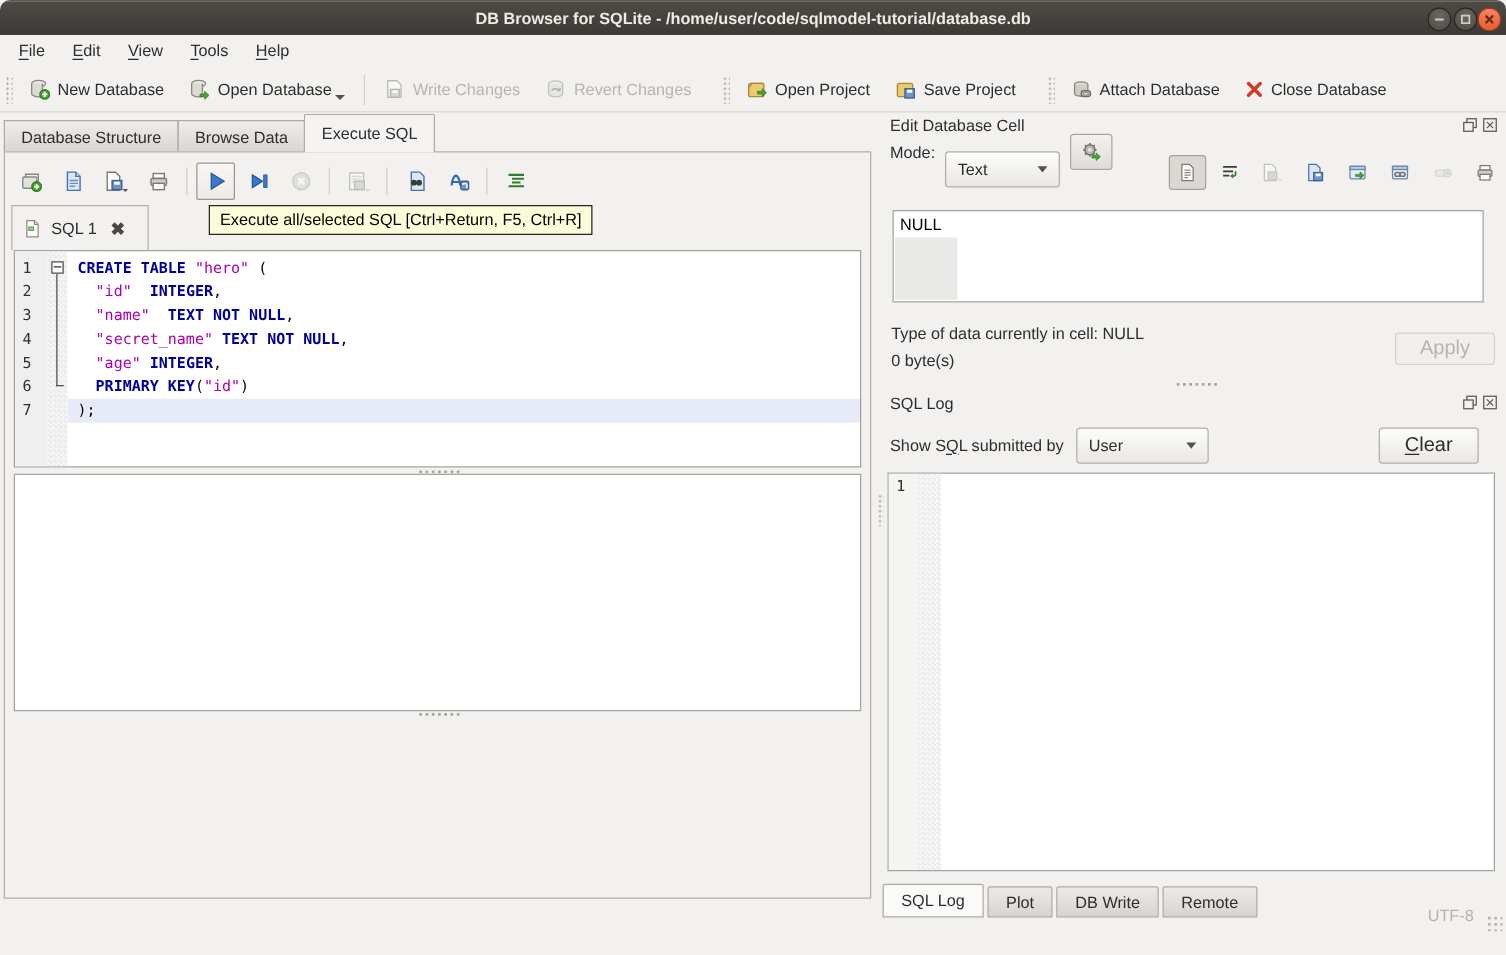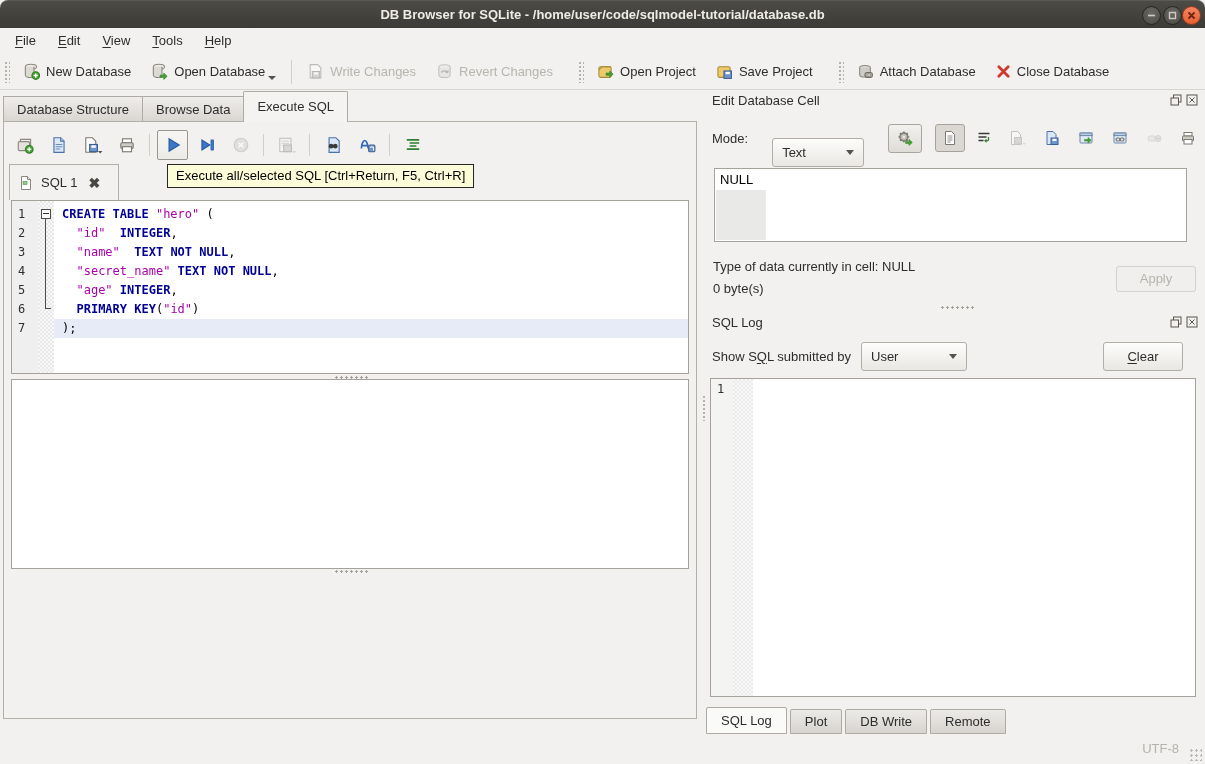--- a/index.html
+++ b/index.html
@@ -95,42 +95,42 @@
   .pane3 { position:absolute; left:7px; top:451px; width:678px; height:141px; background:#fff;
            border:1px solid #a5a19b; font-family:"DejaVu Sans Mono", monospace; font-size:12px;
            color:#8a8a8a; padding:6px 8px; }
 
   
   .right { position:absolute; left:700px; top:90px; width:505px; height:645px; }
   .dock-title { position:absolute; font-size:13px; color:#2d2d2d; }
   .dock-btns { position:absolute; display:flex; gap:4px; }
   .dock-btn { width:12px; height:12px; }
 
-  .mode-row { position:absolute; left:12px; top:33px; height:30px; display:flex; align-items:center; gap:24px; }
+  .mode-row { position:absolute; left:12px; top:16px; height:30px; display:flex; align-items:center; gap:8px; }
   .combo { height:29px; background:linear-gradient(#fdfdfc,#e9e7e3); border:1px solid #b2ada7;
            border-radius:3px; display:flex; align-items:center; padding:0 9px; gap:8px; }
   .combo .caret { width:0; height:0; border-left:4px solid transparent; border-right:4px solid transparent;
                   border-top:5px solid #55524c; margin-left:auto; }
   .combo-mode { width:92px;margin-top:28px; }
   .gear-btn { width:34px; height:29px; background:linear-gradient(#f2f1ee,#dfdcd7); border:1px solid #aaa59f;
               border-radius:3px; display:flex; align-items:center; justify-content:center; }
   .cellbar { position:absolute; left:235px; top:33px; height:30px; display:flex; align-items:center; gap:4px; }
   .cbtn { width:30px; height:28px; display:flex; align-items:center; justify-content:center; }
   .cbtn.pressed { background:#dbd8d3; border:1px solid #a7a29c; border-radius:3px; }
   .cbtn.disabled svg { opacity:.4; filter:grayscale(1); }
 
   .cellbox { position:absolute; left:14px; top:78px; width:1182px; height:74px; max-width:473px;
              background:#fff; border:1px solid #a5a19b; }
   .cellbox .nullstrip { position:absolute; left:1px; top:21px; bottom:1px; width:50px; background:#e9e9e7; }
   .cellbox .nulltext { position:absolute; left:5px; top:3px; font-size:13px; color:#000; }
 
   .info1 { position:absolute; left:13px; top:169px; font-size:13px;text-align:right; }
   .info2 { position:absolute; left:13px; top:191px; font-size:13px; }
   .btn { background:linear-gradient(#fdfdfc,#e9e7e3); border:1px solid #b2ada7; border-radius:3px;
-         font-size:13px; text-align:center;margin-left:48px; }
+         font-size:16px; text-align:center;margin-left:48px; }
   .apply-btn { position:absolute; right:9px; top:176px; width:80px; height:26px; line-height:24px;
                background:#f0efed; border:1px solid #d5d1cc; color:#b7b4ae; }
 
   .vsplit-dots { position:absolute; left:240px; top:215px; width:34px; height:5px;
       background-image:radial-gradient(#a5a19b 1px, transparent 1.1px); background-size:5px 5px; }
   .dock2-title { left:12px; top:224px; }
   .log-controls { position:absolute; left:12px; top:251px; height:30px; display:flex; align-items:center; gap:8px; }
   .combo-log { width:106px; margin-left:2px; }
   .clear-btn { position:absolute; right:22px; top:252px; width:80px; height:29px; line-height:27px; }
   .logbox { position:absolute; left:10px; top:288px; width:486px; height:319px; background:#fff;
@@ -142,21 +142,21 @@
 
   .panel-tabs { position:absolute; left:6px; top:617px; display:flex; align-items:flex-end; }
   .ptab { padding:0 14px; height:25px; line-height:24px; background:linear-gradient(#eceae7,#d7d4d0);
           border:1px solid #aeaaa4; margin-right:3px; border-radius:2px 2px 0 0; }
   .ptab.active { background:#fafaf9; height:27px; line-height:26px; }
 
   .dock-resize { position:absolute; left:2px; top:305px; width:5px; height:26px;
       background-image:radial-gradient(#b5b1ab 1px, transparent 1.1px); background-size:4px 4px; }
 
   
-  .statusbar { position:absolute; left:0; bottom:0; right:0; height:29px; }
+  .statusbar { position:absolute; left:0; bottom:16px; right:0; height:29px; }
   .encoding { position:absolute; right:26px; top:6px; color:#b6b3ad; font-size:13px; }
   .grip { position:absolute; right:3px; bottom:3px; width:13px; height:13px;
       background-image:radial-gradient(#b9b6b0 1.1px, transparent 1.2px); background-size:5px 5px; }
 </style>
 </head>
 <body>
 
 <div id="window">
 
   <div class="titlebar">

